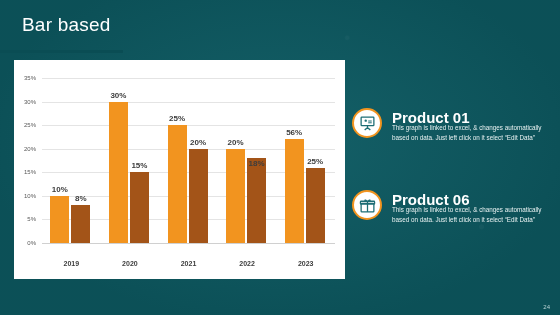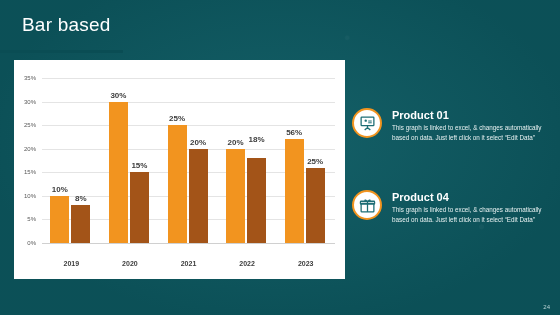--- a/index.html
+++ b/index.html
@@ -60,21 +60,21 @@
   .item{
     position:absolute;left:352px;width:200px;
   }
   .item-icon{
     position:absolute;left:0;top:0;width:30px;height:30px;border-radius:50%;
     background:#ffffff;border:2px solid #f2941f;
     display:flex;align-items:center;justify-content:center;
     box-sizing:border-box;
   }
   .item-head{
-    position:absolute;left:40px;top:1px;color:#ffffff;font-size:11px;font-weight:bold;
+    position:absolute;left:40px;top:1px;color:#ffffff;font-size:15px;font-weight:bold;
   }
   .item-body{
     position:absolute;left:40px;top:15px;width:162px;color:#e9f2f2;
     font-size:6.3px;line-height:1.55;
   }
   .page-num{
     position:absolute;right:10px;bottom:5px;color:#b9d3d4;font-size:6px;
   }
 </style>
 </head>
@@ -115,21 +115,21 @@
       <div class="bar-lbl" style="left: 110.4px; top: 101.286px;">15%</div>
       <div class="cat-lbl" style="left: 85.9px;">2020</div>
       <div class="bar" style="position: absolute; width: 19px; left: 153.5px; top: 65.1429px; height: 117.857px; background: rgb(242, 148, 31);"></div>
       <div class="bar-lbl" style="left: 148px; top: 54.1429px;">25%</div>
       <div class="bar" style="position: absolute; width: 19px; left: 174.5px; top: 88.7143px; height: 94.2857px; background: rgb(163, 84, 24);"></div>
       <div class="bar-lbl" style="left: 169px; top: 77.7143px;">20%</div>
       <div class="cat-lbl" style="left: 144.5px;">2021</div>
       <div class="bar" style="position: absolute; width: 19px; left: 212.1px; top: 88.7143px; height: 94.2857px; background: rgb(242, 148, 31);"></div>
       <div class="bar-lbl" style="left: 206.6px; top: 77.7143px;">20%</div>
       <div class="bar" style="position: absolute; width: 19px; left: 233.1px; top: 98.1429px; height: 84.8571px; background: rgb(163, 84, 24);"></div>
-      <div class="bar-lbl" style="left: 227.6px; top: 75px;">18%</div>
+      <div class="bar-lbl" style="left: 227.6px; top: 99px;">18%</div>
       <div class="cat-lbl" style="left: 203.1px;">2022</div>
       <div class="bar" style="position: absolute; width: 19px; left: 270.7px; top: 79.2857px; height: 103.714px; background: rgb(242, 148, 31);"></div>
       <div class="bar-lbl" style="left: 265.2px; top: 68.2857px;">56%</div>
       <div class="bar" style="position: absolute; width: 19px; left: 291.7px; top: 107.571px; height: 75.4286px; background: rgb(163, 84, 24);"></div>
       <div class="bar-lbl" style="left: 286.2px; top: 96.5714px;">25%</div>
       <div class="cat-lbl" style="left: 261.7px;">2023</div>
     </div>
 </div>
 
 <div class="item" id="item-0" style="top:108px;">
@@ -148,17 +148,17 @@
 
 <div class="item" id="item-1" style="top:190px;">
   <div class="item-icon">
     <svg width="17" height="17" viewBox="0 0 24 24" aria-hidden="true">
       <rect x="3" y="9" width="18" height="12" rx="1" fill="none" stroke="#1d6d75" stroke-width="1.8"></rect>
       <rect x="2" y="6" width="20" height="4" rx="1" fill="none" stroke="#1d6d75" stroke-width="1.8"></rect>
       <path d="M12 6v15" stroke="#1d6d75" stroke-width="1.8"></path>
       <path d="M12 6c-1-3-5-3-4.5-.8C7.8 6.3 10 6 12 6zM12 6c1-3 5-3 4.5-.8C16.2 6.3 14 6 12 6z" fill="#1d6d75"></path>
     </svg>
   </div>
-  <div class="item-head">Product 04</div>
+  <div class="item-head">Product 06</div>
   <div class="item-body">This graph is linked to excel, &amp; changes automatically based on data. Just left click on it select “Edit Data”</div>
 </div>
 
 <div class="page-num">24</div>
 
 </body></html>

